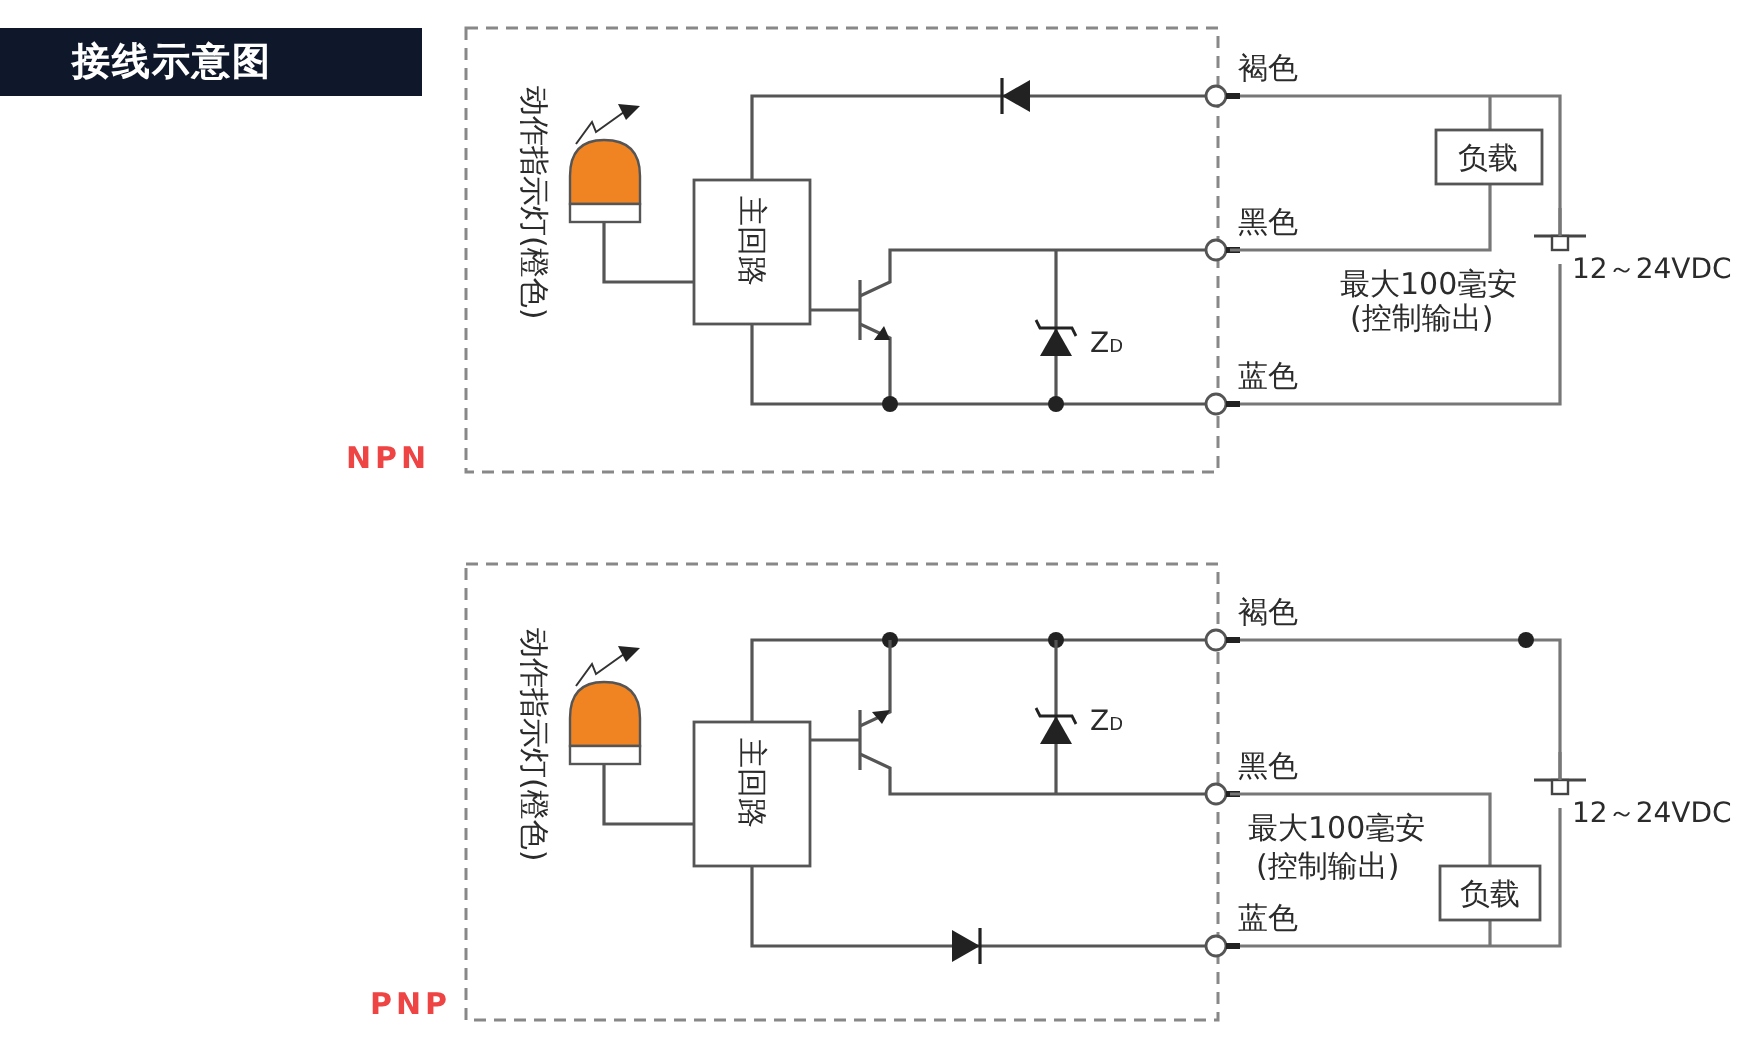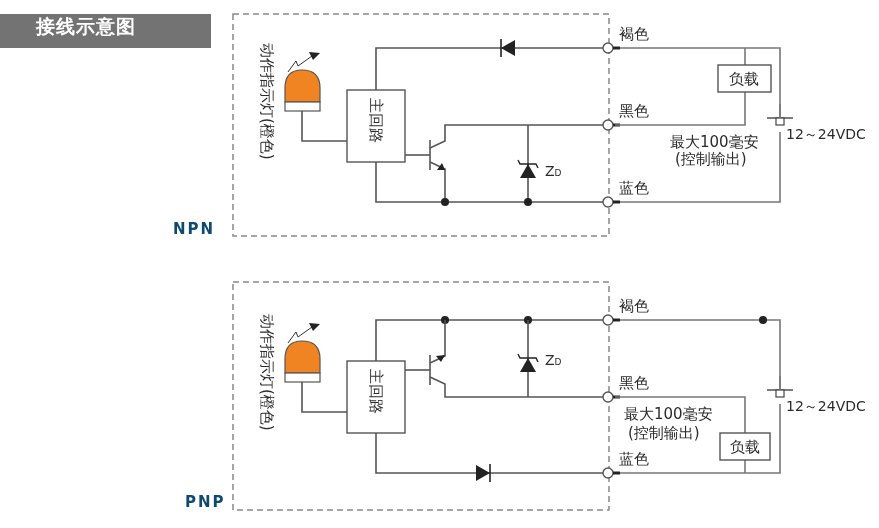--- a/index.html
+++ b/index.html
@@ -1,22 +1,22 @@
 <!DOCTYPE html>
 <html><head>
 <meta charset="utf-8">
 <style>
   html, body { margin: 0; padding: 0; background: #ffffff; }
   body { width: 879px; height: 528px; position: relative; overflow: hidden;
          font-family: "DejaVu Sans", "Liberation Sans", sans-serif; }
   .title-bar { position: absolute; left: 0; top: 14px; width: 211px; height: 34px;
-               background: #737373; display: flex; }
+               background: #0f172a; display: flex; align-items: center; }
   .title-bar span { color: #ffffff; font-weight: bold; font-size: 19px; margin-left: 36px;
                     letter-spacing: 1px; }
-  .variant-label { position: absolute; font-size: 15px; font-weight: bold; color: #0c4a6e;
+  .variant-label { position: absolute; font-size: 15px; font-weight: bold; color: #ef4444;
                    letter-spacing: 2px; font-family: "DejaVu Sans", sans-serif; }
   svg { position: absolute; left: 0; top: 0; }
   svg text { font-family: "DejaVu Sans", "Liberation Sans", sans-serif; fill: #2b2b2b; }
   .wire { stroke: #555; stroke-width: 1.6; fill: none; }
   .wire-ext { stroke: #777; stroke-width: 1.6; fill: none; }
   .dash { stroke: #888; stroke-width: 1.5; fill: none; stroke-dasharray: 6 4; }
 </style>
 </head>
 <body>
 

